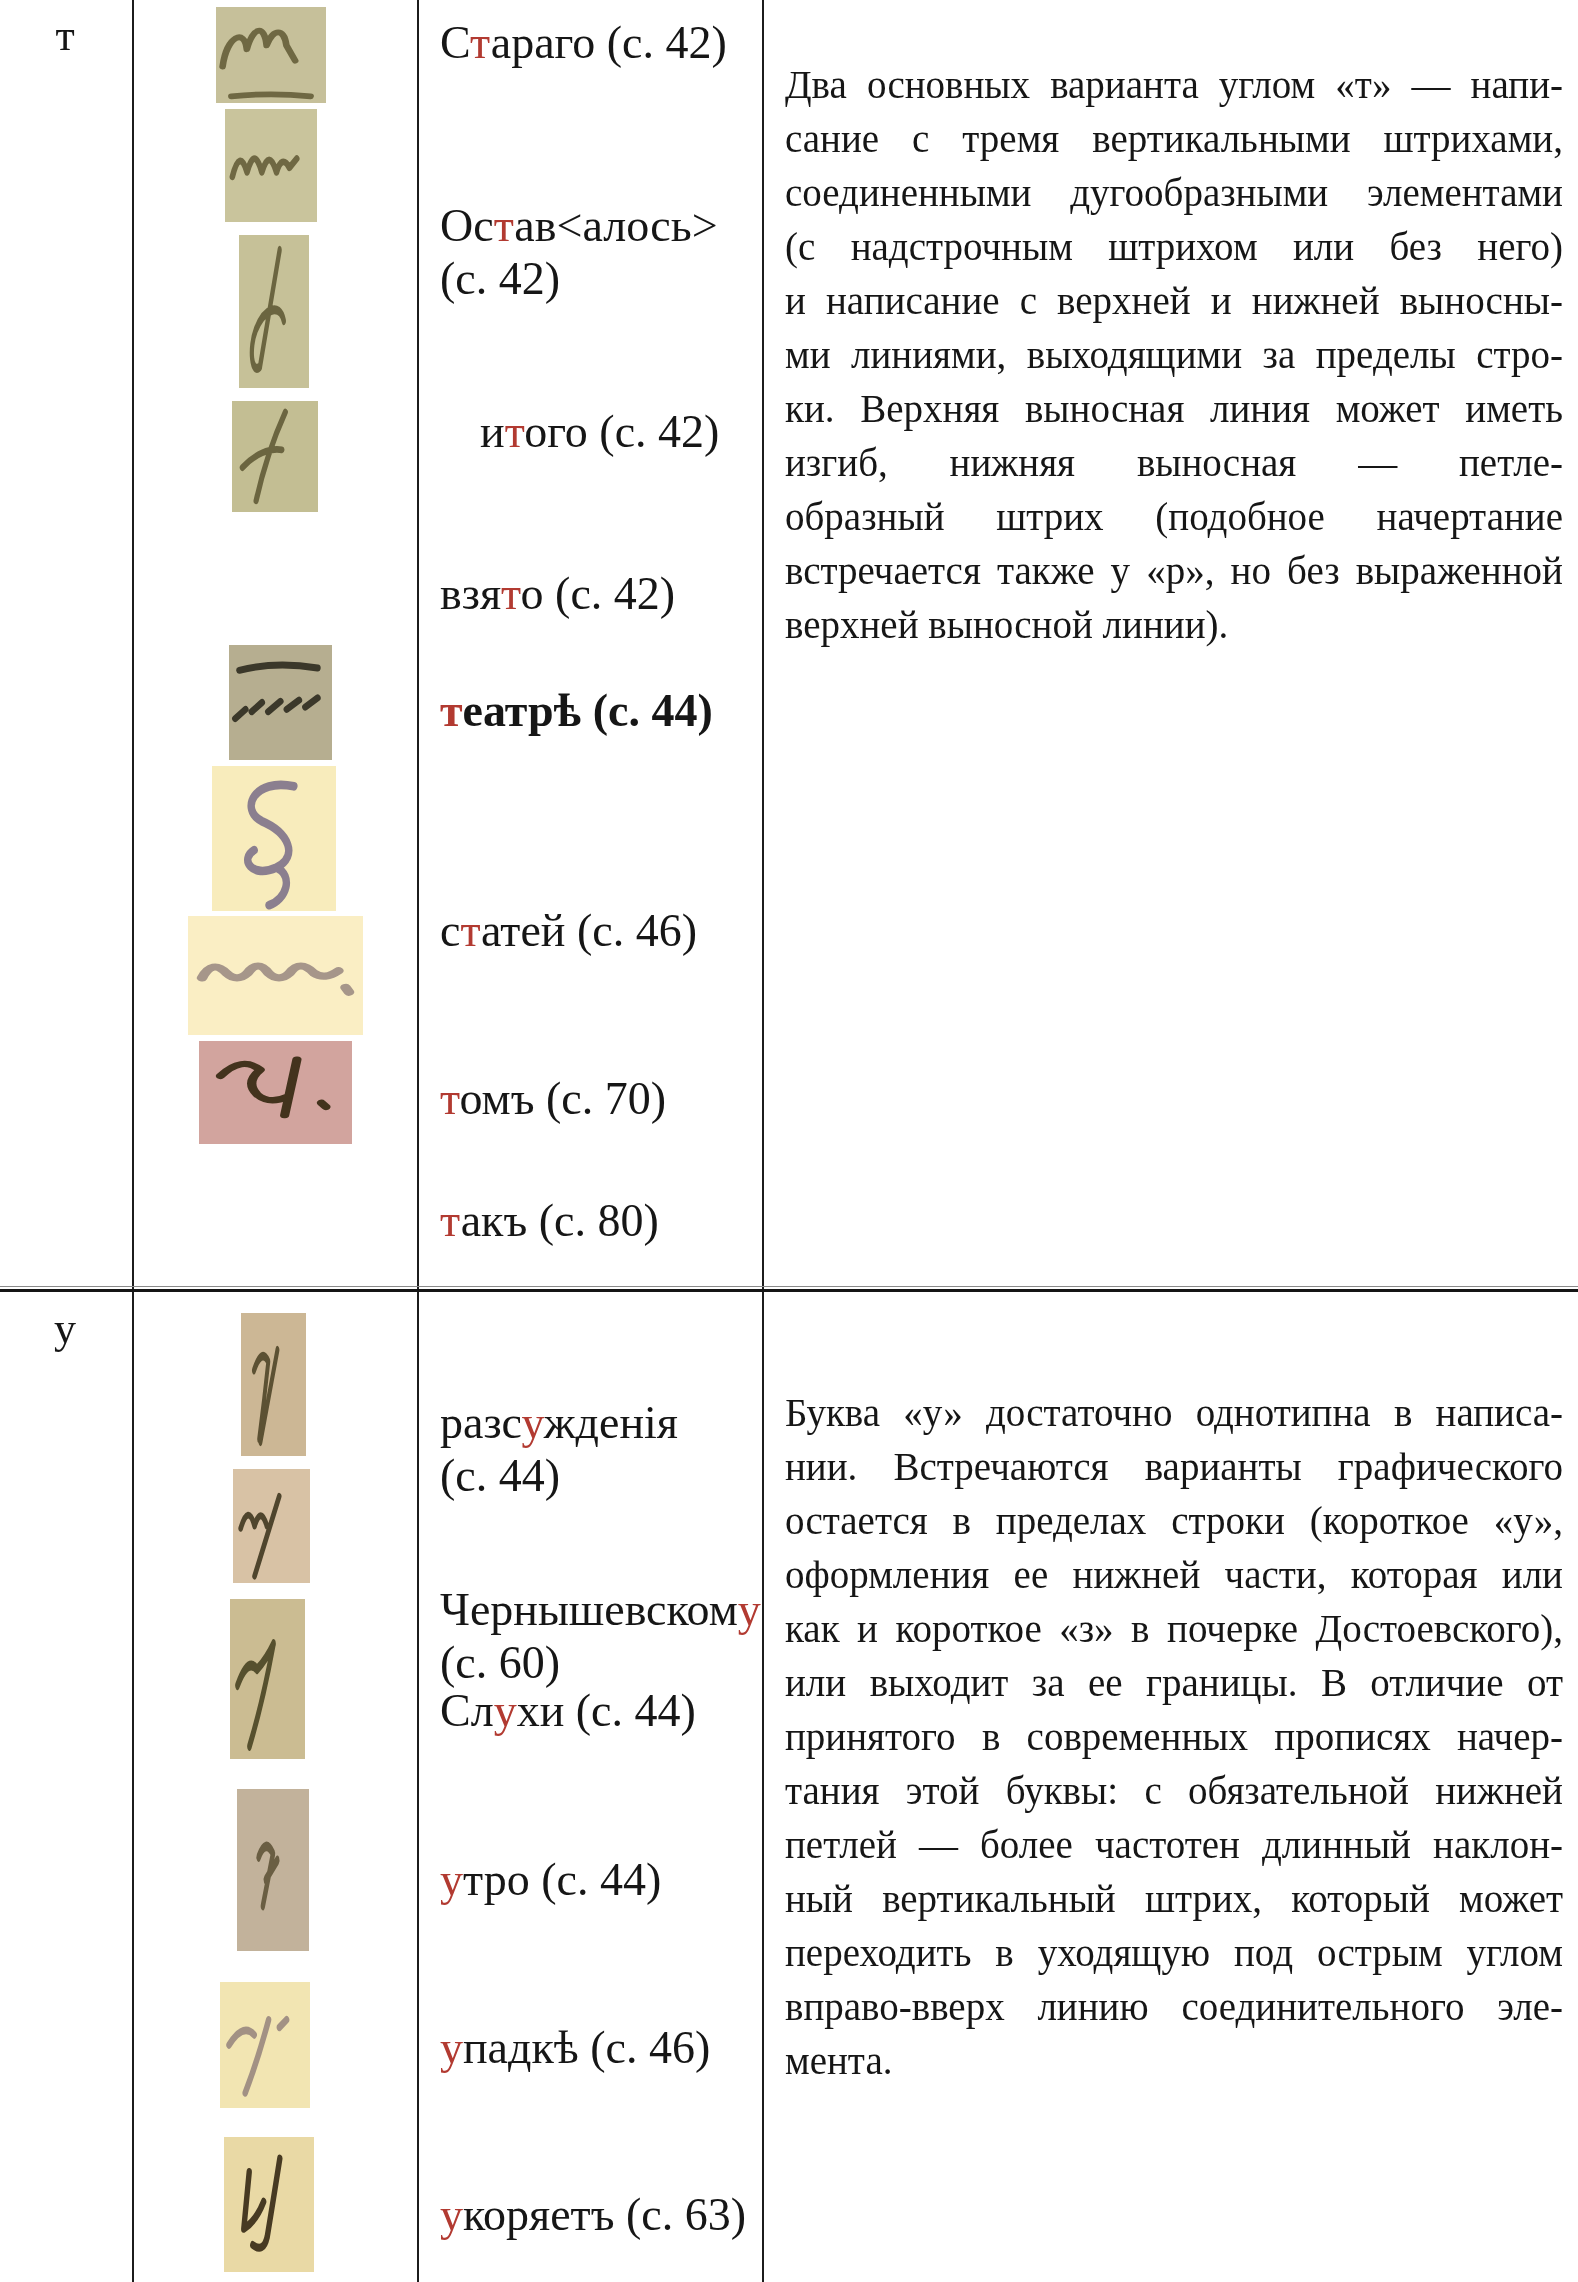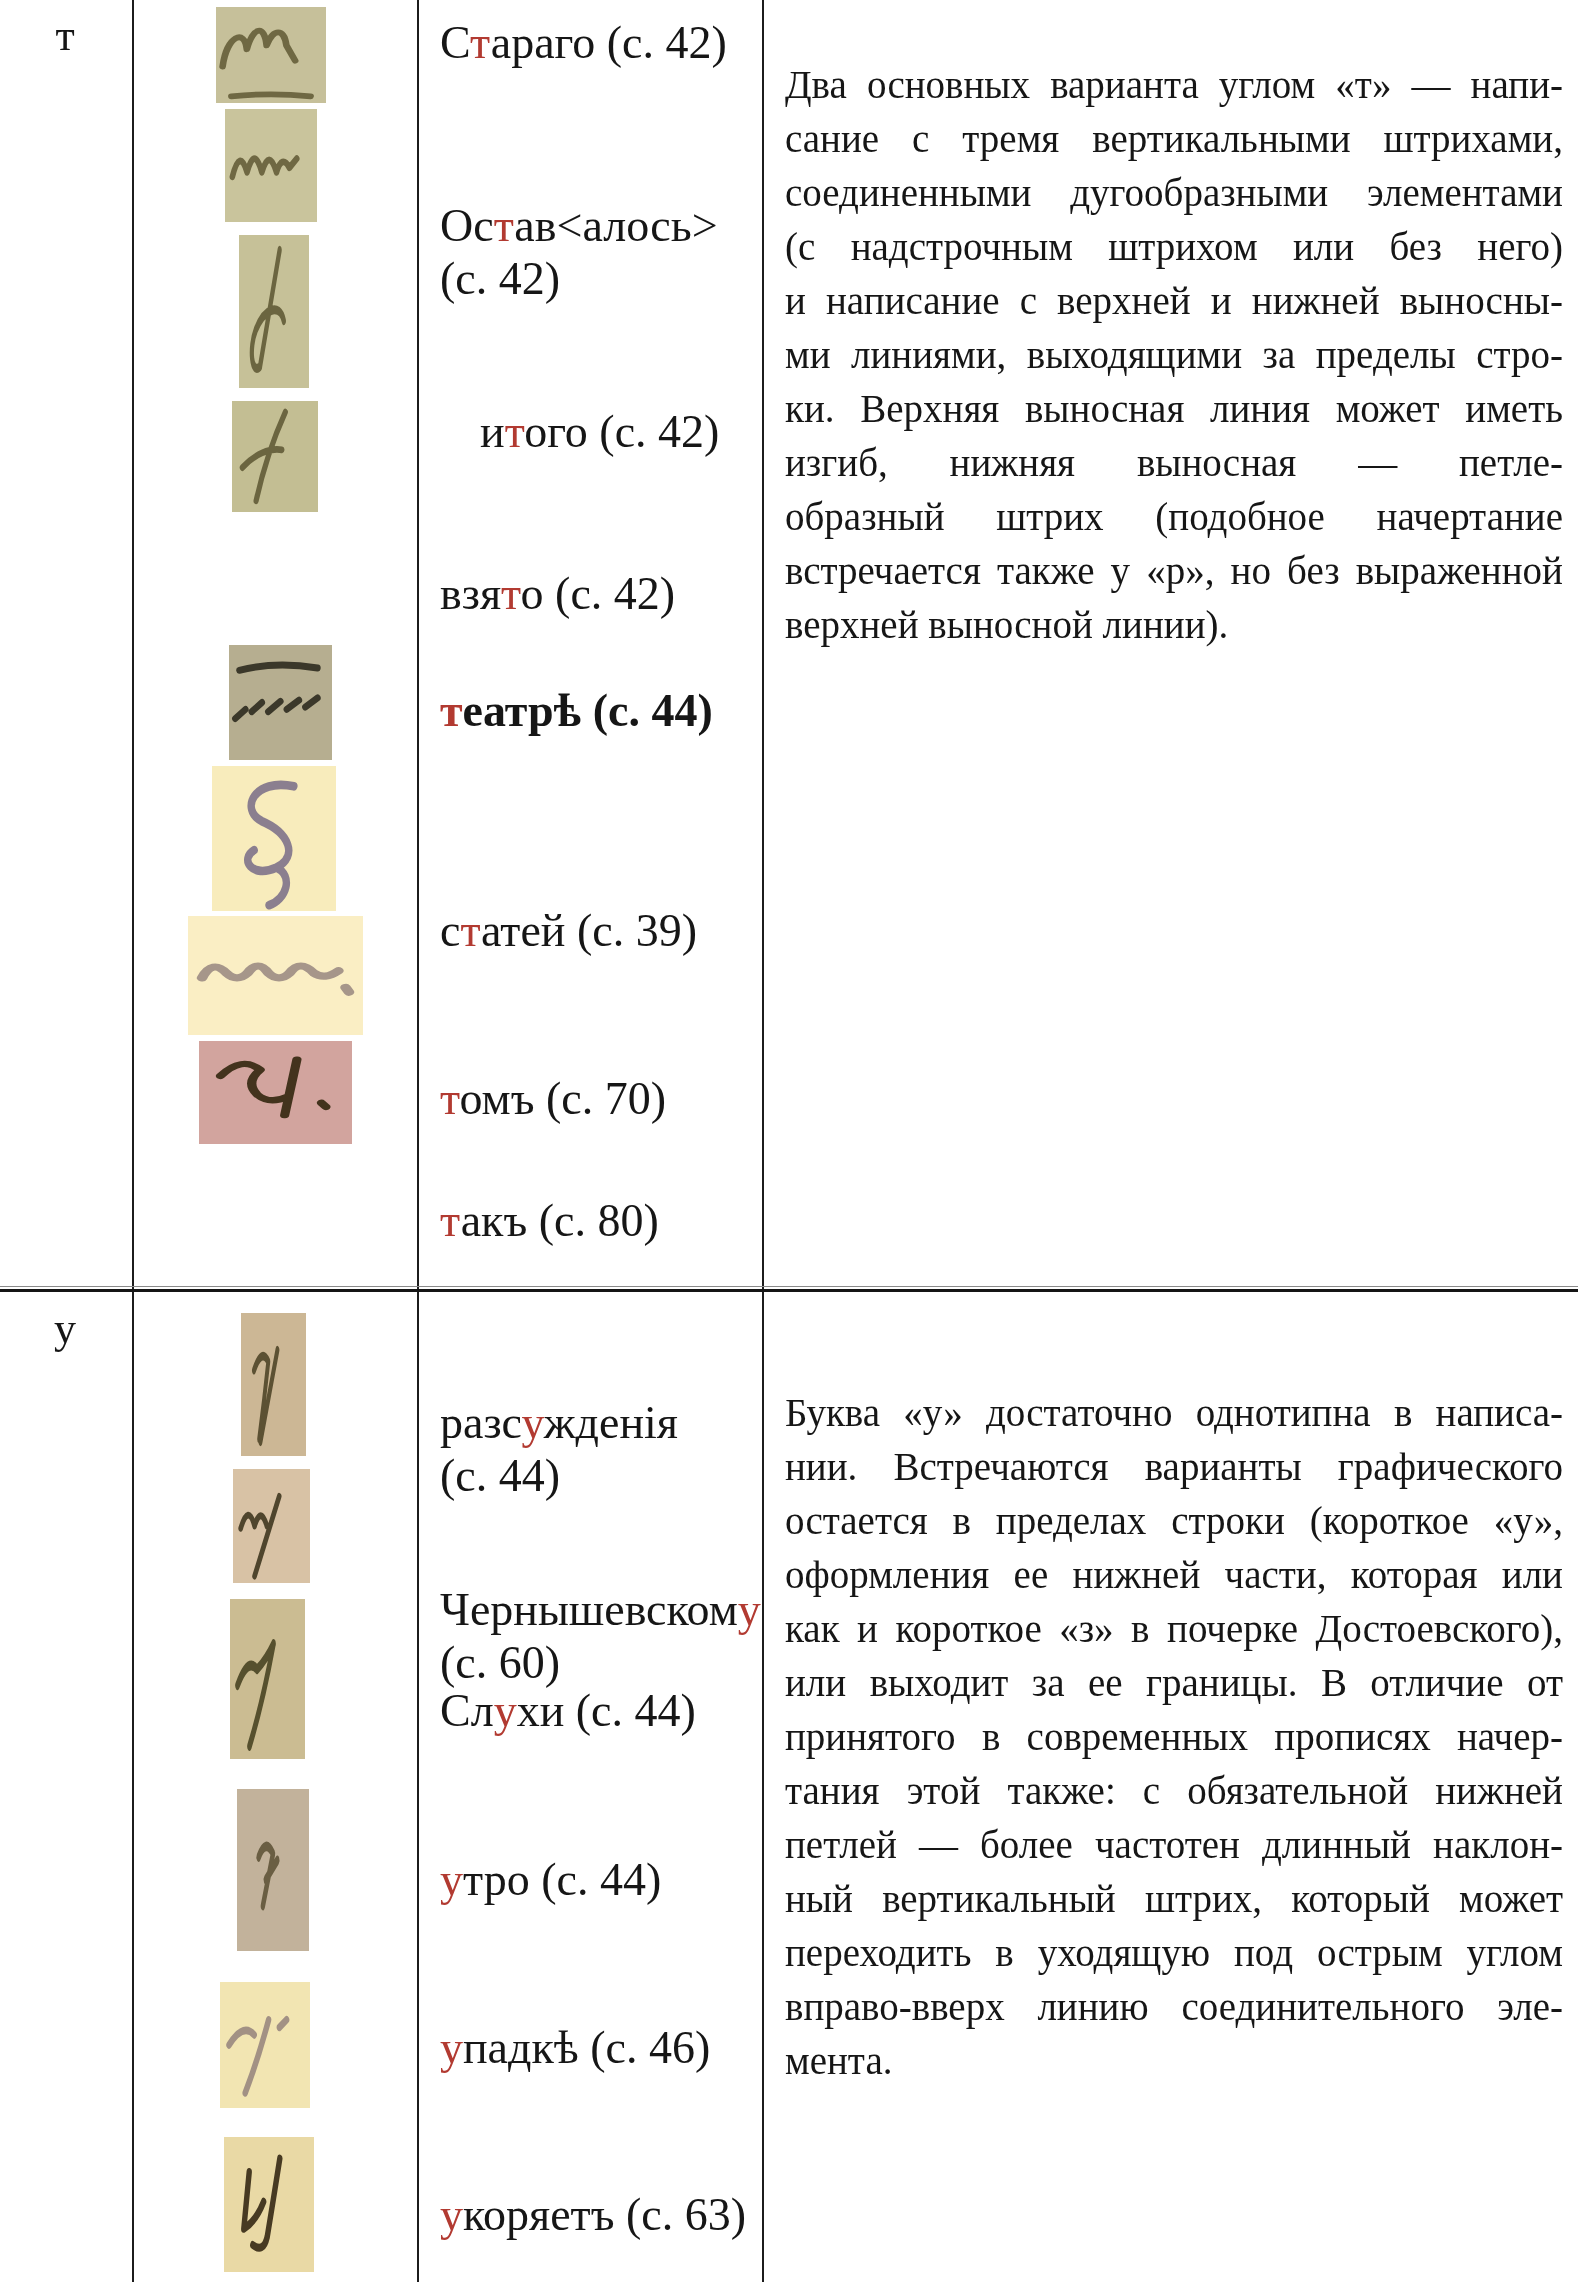--- a/index.html
+++ b/index.html
@@ -102,21 +102,21 @@
         <div class="word" style="top: 405px; margin-left: 40px;">
           <div><span>и</span><span class="red">т</span><span>ого (с. 42)</span></div>
         </div>
         <div class="word" style="top: 567px;">
           <div><span>взя</span><span class="red">т</span><span>о (с. 42)</span></div>
         </div>
         <div class="word" style="top: 684px; font-weight: bold;">
           <div><span></span><span class="red">т</span><span>еатрѣ (с. 44)</span></div>
         </div>
         <div class="word" style="top: 904px;">
-          <div><span>с</span><span class="red">т</span><span>атей (с. 39)</span></div>
+          <div><span>с</span><span class="red">т</span><span>атей (с. 46)</span></div>
         </div>
         <div class="word" style="top: 1072px;">
           <div><span></span><span class="red">т</span><span>омъ (с. 70)</span></div>
         </div>
         <div class="word" style="top: 1194px;">
           <div><span></span><span class="red">т</span><span>акъ (с. 80)</span></div>
         </div>
         <div class="desc" style="top: 58px;">
           <div class="desc-line">Два основных варианта углом «т» — напи-</div>
           <div class="desc-line">сание с тремя вертикальными штрихами,</div>
@@ -184,21 +184,21 @@
           <div><span></span><span class="red">у</span><span>коряетъ (с. 63)</span></div>
         </div>
         <div class="desc" style="top: 1386px;">
           <div class="desc-line">Буква «у» достаточно однотипна в написа-</div>
           <div class="desc-line">нии. Встречаются варианты графического</div>
           <div class="desc-line">остается в пределах строки (короткое «у»,</div>
           <div class="desc-line">оформления ее нижней части, которая или</div>
           <div class="desc-line">как и короткое «з» в почерке Достоевского),</div>
           <div class="desc-line">или выходит за ее границы. В отличие от</div>
           <div class="desc-line">принятого в современных прописях начер-</div>
-          <div class="desc-line">тания этой также: с обязательной нижней</div>
+          <div class="desc-line">тания этой буквы: с обязательной нижней</div>
           <div class="desc-line">петлей — более частотен длинный наклон-</div>
           <div class="desc-line">ный вертикальный штрих, который может</div>
           <div class="desc-line">переходить в уходящую под острым углом</div>
           <div class="desc-line">вправо-вверх линию соединительного эле-</div>
           <div class="desc-line last">мента.</div>
         </div>
       </div>
     </div>
 </div>
 

